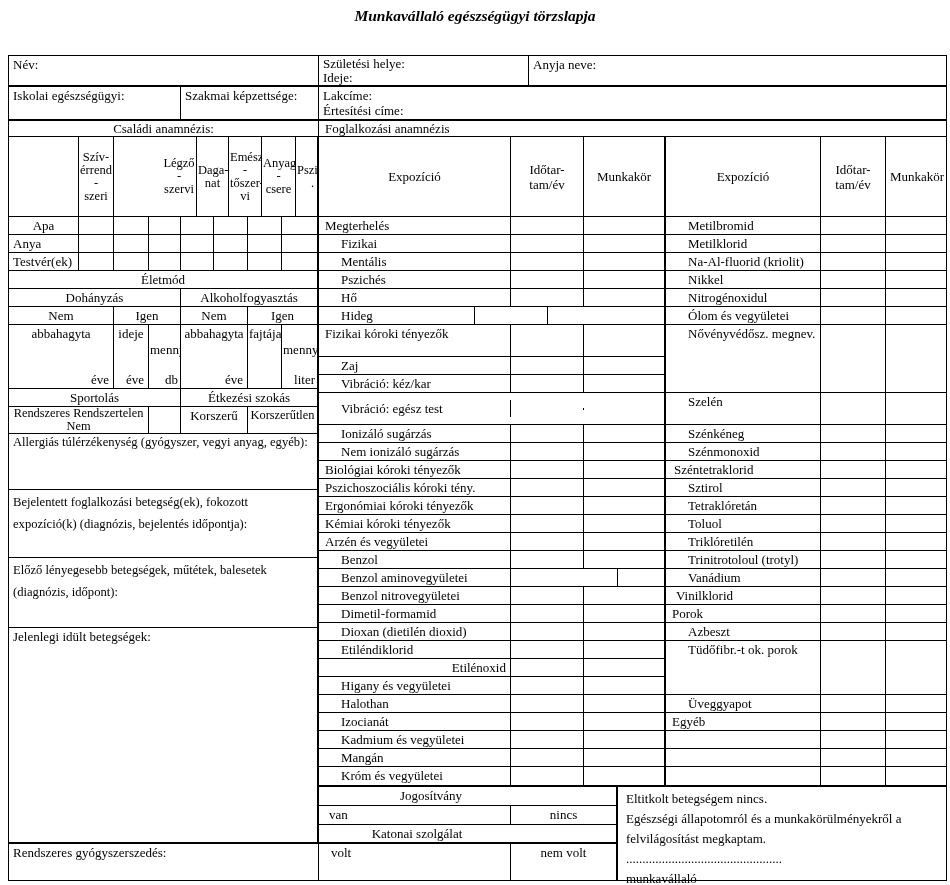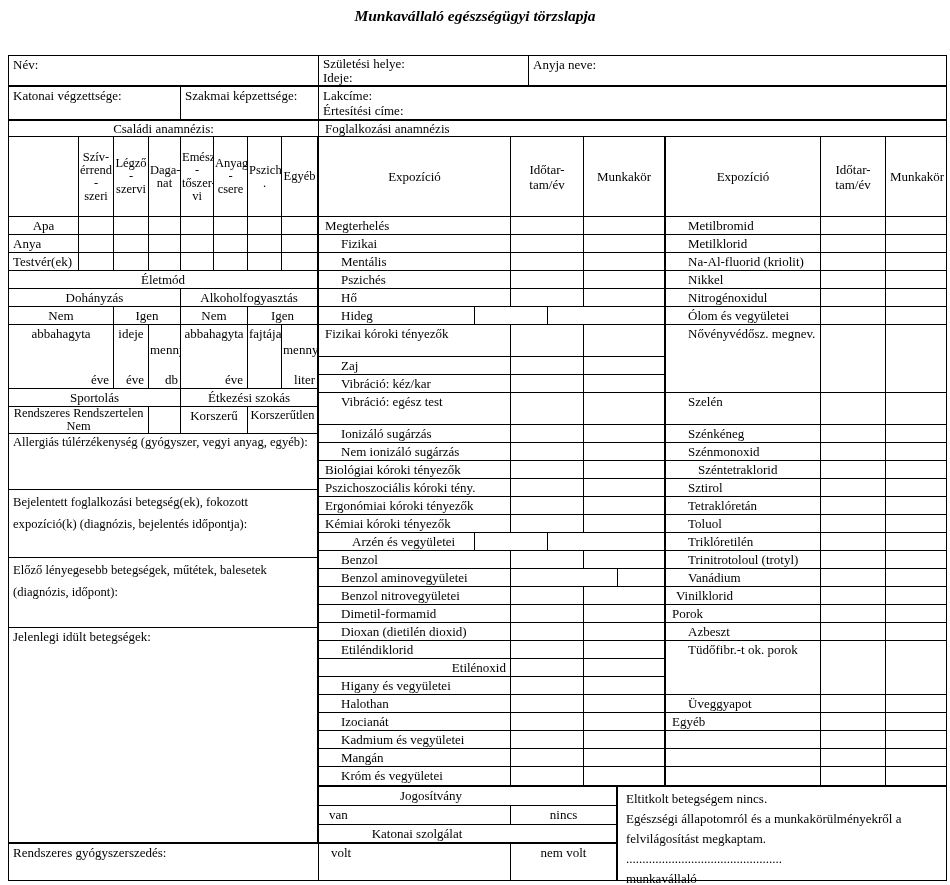--- a/index.html
+++ b/index.html
@@ -44,21 +44,21 @@
       <div class="cell" style="width:210px;line-height:14px">
         <div>Születési helye:</div>
         <div>Ideje:</div>
       </div>
       <div class="cell last">Anyja neve:</div>
     </div>
   </div>
 
   <div class="abs" style="left:8px;top:86px;width:939px;height:34px">
     <div class="cells grow">
-      <div class="cell" style="width:172px">Katonai végzettsége:</div>
+      <div class="cell" style="width:172px">Iskolai egészségügyi:</div>
       <div class="cell" style="width:138px">Szakmai képzettsége:</div>
       <div class="cell last" style="line-height:15px">
         <div>Lakcíme:</div>
         <div>Értesítési címe:</div>
       </div>
     </div>
   </div>
 
   <div class="abs" style="left:8px;top:120px;width:939px;height:17px">
     <div class="cells grow">
@@ -67,21 +67,21 @@
     </div>
   </div>
 
   <div class="abs" style="left:8px;top:136px;width:310px;height:707px">
     <div class="cells h80 fam-head">
       <div class="cell" style="width:70px"></div>
 
       <span id="family-header" style="display:contents"><div class="cell" style="width: 35px;">Szív-
 érrend
 -
-szeri</div><div class="cell" style="width: 35px;">Légző
+szeri</div><div class="cell" style="width: 35px; margin-left: 48px;">Légző
 -
 szervi</div><div class="cell" style="width: 32px;">Daga-
 nat</div><div class="cell" style="width: 33px;">Emész
 -
 tőszer-
 vi</div><div class="cell" style="width: 34px;">Anyag
 -
 csere</div><div class="cell" style="width: 34px;">Pszich
 .</div><div class="cell last">Egyéb</div></span>
     </div>
@@ -227,21 +227,21 @@
         <div class="cells exp-row" style="height: 18px;">
           <div class="cell" style="width: 192px; padding-left: 22px;">Zaj</div>
           <div class="cell" style="width: 73px;"></div>
           <div class="cell last"></div>
         </div>
         <div class="cells exp-row" style="height: 18px;">
           <div class="cell" style="width: 192px; padding-left: 22px;">Vibráció: kéz/kar</div>
           <div class="cell" style="width: 73px;"></div>
           <div class="cell last"></div>
         </div>
-        <div class="cells exp-row" style="height: 32px;">
+        <div class="cells exp-row" style="height: 32px; align-items: center;">
           <div class="cell" style="width: 192px; padding-left: 22px;">Vibráció: egész test</div>
           <div class="cell" style="width: 73px;"></div>
           <div class="cell last"></div>
         </div>
         <div class="cells exp-row" style="height: 18px;">
           <div class="cell" style="width: 192px; padding-left: 22px;">Ionizáló sugárzás</div>
           <div class="cell" style="width: 73px;"></div>
           <div class="cell last"></div>
         </div>
         <div class="cells exp-row" style="height: 18px;">
@@ -263,21 +263,21 @@
           <div class="cell" style="width: 192px; padding-left: 6px;">Ergonómiai kóroki tényezők</div>
           <div class="cell" style="width: 73px;"></div>
           <div class="cell last"></div>
         </div>
         <div class="cells exp-row" style="height: 18px;">
           <div class="cell" style="width: 192px; padding-left: 6px;">Kémiai kóroki tényezők</div>
           <div class="cell" style="width: 73px;"></div>
           <div class="cell last"></div>
         </div>
         <div class="cells exp-row" style="height: 18px;">
-          <div class="cell" style="width: 156px; padding-left: 33px;">Arzén és vegyületei</div>
+          <div class="cell" style="width: 192px; padding-left: 6px;">Arzén és vegyületei</div>
           <div class="cell" style="width: 73px;"></div>
           <div class="cell last"></div>
         </div>
         <div class="cells exp-row" style="height: 18px;">
           <div class="cell" style="width: 192px; padding-left: 22px;">Benzol</div>
           <div class="cell" style="width: 73px;"></div>
           <div class="cell last"></div>
         </div>
         <div class="cells exp-row" style="height: 18px; gap: 34px;">
           <div class="cell" style="width: 192px; padding-left: 22px;">Benzol aminovegyületei</div>
@@ -394,21 +394,21 @@
           <div class="cell" style="width: 155px; padding-left: 22px;">Szénkéneg</div>
           <div class="cell" style="width: 65px;"></div>
           <div class="cell last"></div>
         </div>
         <div class="cells exp-row" style="height: 18px;">
           <div class="cell" style="width: 155px; padding-left: 22px;">Szénmonoxid</div>
           <div class="cell" style="width: 65px;"></div>
           <div class="cell last"></div>
         </div>
         <div class="cells exp-row" style="height: 18px;">
-          <div class="cell" style="width: 155px; padding-left: 32px;">Széntetraklorid</div>
+          <div class="cell" style="width: 155px; padding-left: 8px;">Széntetraklorid</div>
           <div class="cell" style="width: 65px;"></div>
           <div class="cell last"></div>
         </div>
         <div class="cells exp-row" style="height: 18px;">
           <div class="cell" style="width: 155px; padding-left: 22px;">Sztirol</div>
           <div class="cell" style="width: 65px;"></div>
           <div class="cell last"></div>
         </div>
         <div class="cells exp-row" style="height: 18px;">
           <div class="cell" style="width: 155px; padding-left: 22px;">Tetraklóretán</div>

